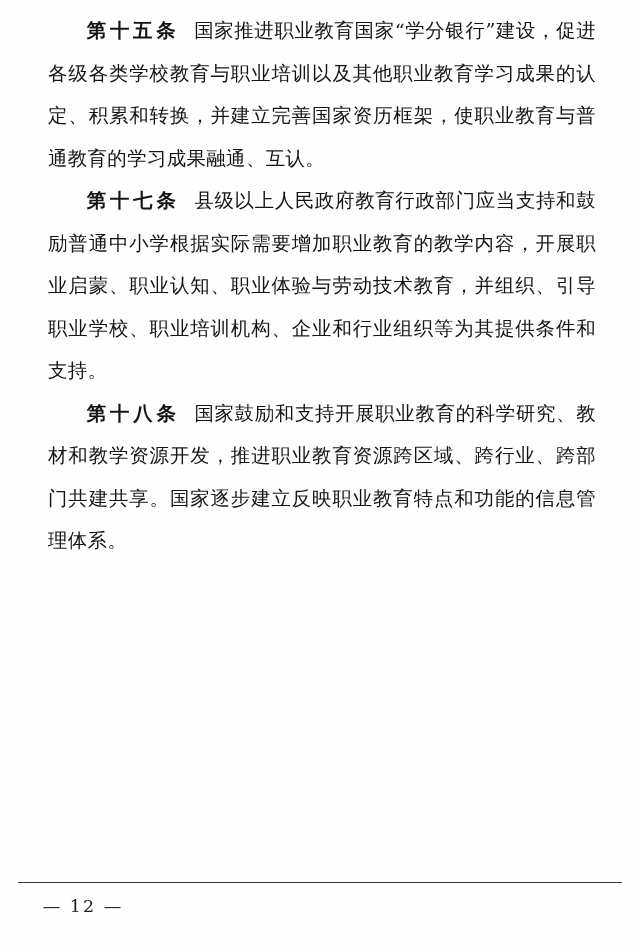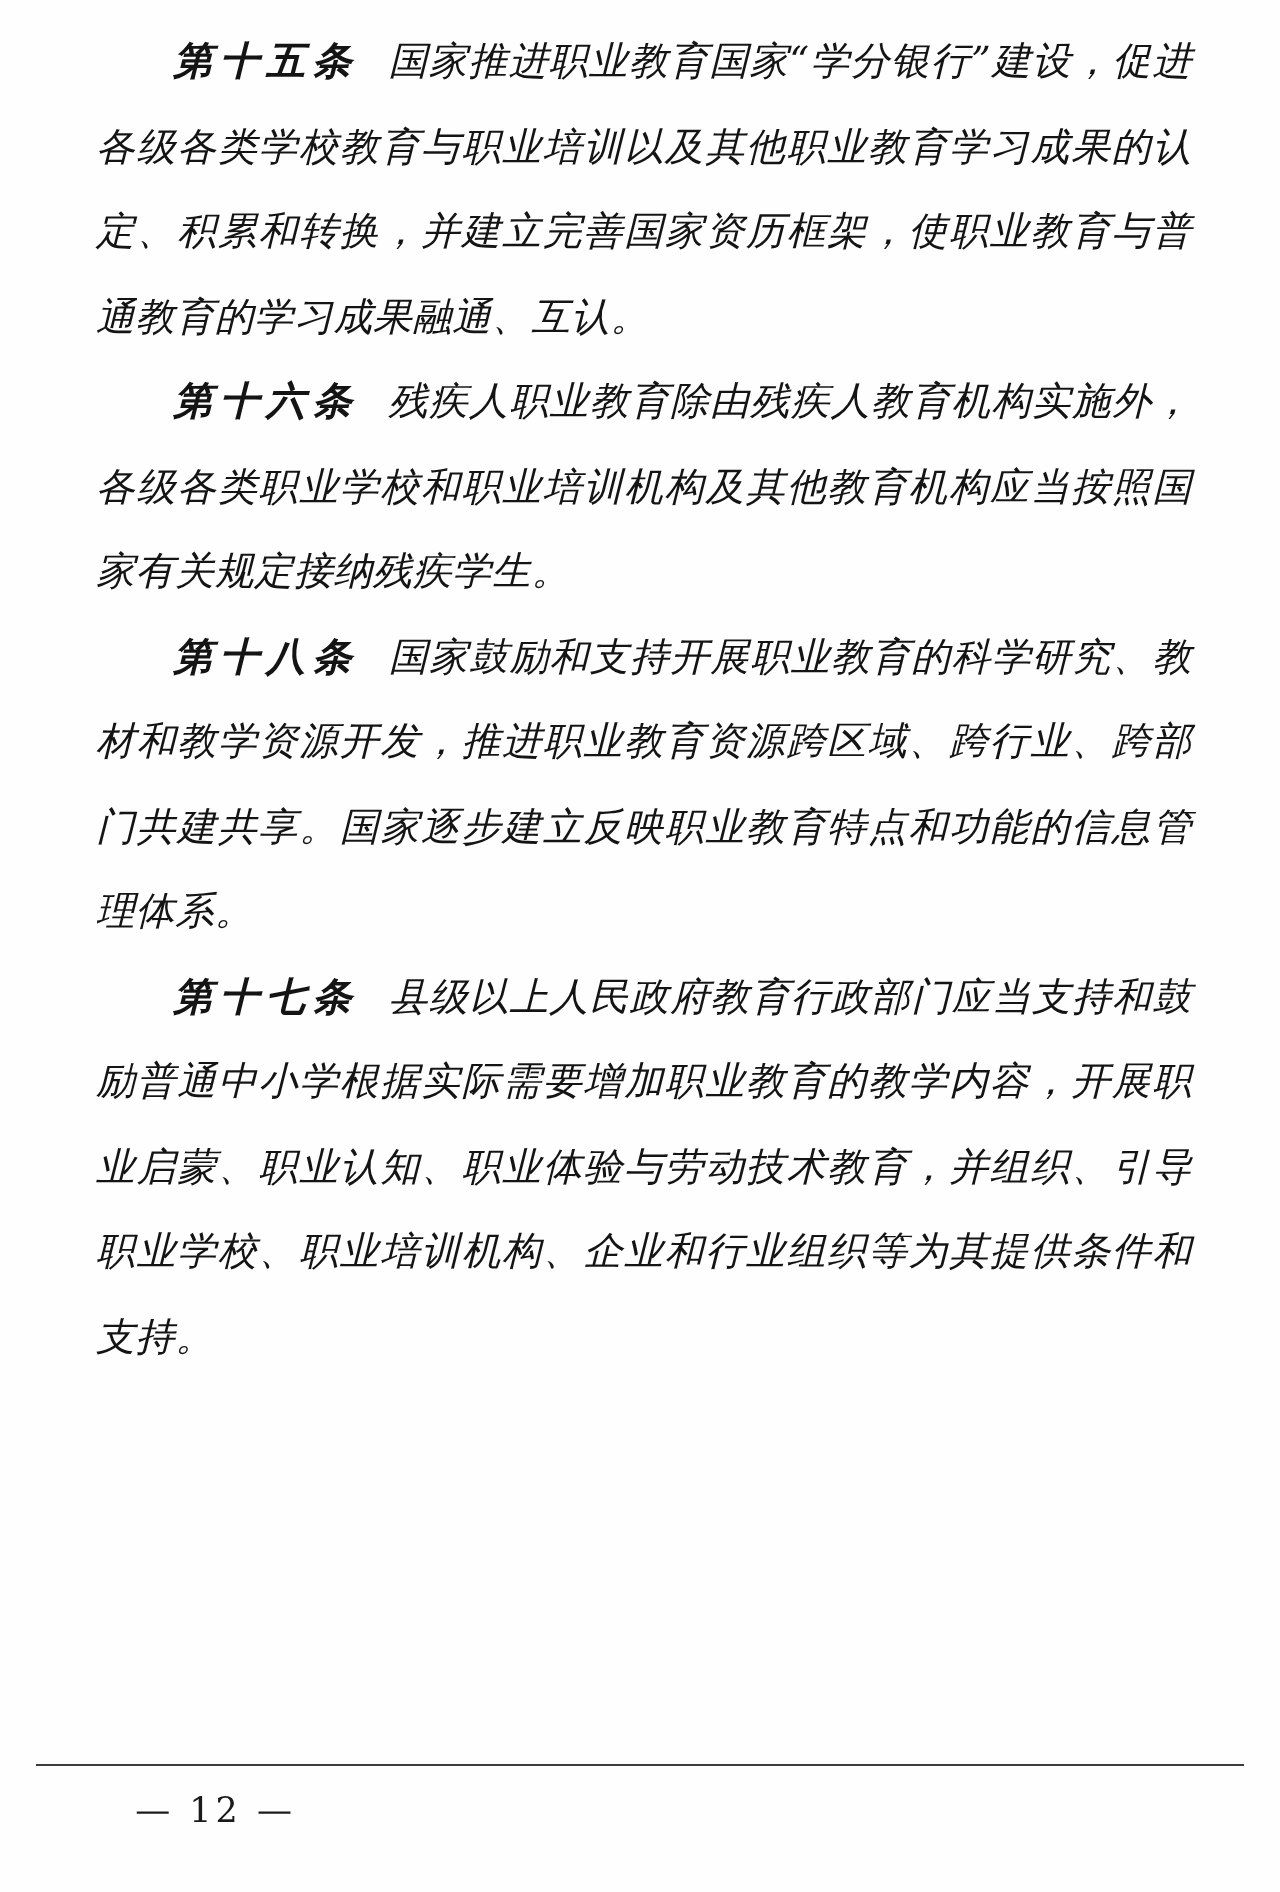--- a/index.html
+++ b/index.html
@@ -32,21 +32,20 @@
   p.para {
     margin: 0 0 0 0;
     font-size: 19.4px;
     line-height: 42.5px;
     text-align: justify;
     text-justify: inter-ideograph;
     letter-spacing: 0.4px;
     text-indent: 2em;
     color: #141414;
     font-weight: 400;
-    font-style: italic;
   }
   p.para .art-label {
     font-weight: 700;
     letter-spacing: 3.5px;
   }
   p.para .gap {
     display: inline-block;
     width: 0.75em;
   }
   .footer {
@@ -65,39 +64,38 @@
     background: #3b3b3b;
   }
   .page-number {
     position: absolute;
     left: 18px;
     top: 22px;
     width: 130px;
     font-size: 17.5px;
     color: #1a1a1a;
     letter-spacing: 2px;
-    text-align: right;
+    text-align: center;
     font-family: "DejaVu Serif", serif;
   }
 </style>
 </head>
 <body>
 
 <div class="page">
 
   <div class="body-text">
 
     <p class="para"><span class="art-label">第十五条</span><span class="gap"></span><span>国家推进职业教育国家“学分银行”建设，促进各级各类学校教育与职业培训以及其他职业教育学习成果的认定、积累和转换，并建立完善国家资历框架，使职业教育与普通教育的学习成果融通、互认。</span></p>
 
 
-    <p class="para"><span class="art-label">第十六条</span><span class="gap"></span><span>残疾人职业教育除由残疾人教育机构实施外，各级各类职业学校和职业培训机构及其他教育机构应当按照国家有关规定接纳残疾学生。</span></p>
+
+    <p class="para"><span class="art-label">第十七条</span><span class="gap"></span><span>县级以上人民政府教育行政部门应当支持和鼓励普通中小学根据实际需要增加职业教育的教学内容，开展职业启蒙、职业认知、职业体验与劳动技术教育，并组织、引导职业学校、职业培训机构、企业和行业组织等为其提供条件和支持。</span></p>
 
     <p class="para"><span class="art-label">第十八条</span><span class="gap"></span><span>国家鼓励和支持开展职业教育的科学研究、教材和教学资源开发，推进职业教育资源跨区域、跨行业、跨部门共建共享。国家逐步建立反映职业教育特点和功能的信息管理体系。</span></p>
-
-    <p class="para"><span class="art-label">第十七条</span><span class="gap"></span><span>县级以上人民政府教育行政部门应当支持和鼓励普通中小学根据实际需要增加职业教育的教学内容，开展职业启蒙、职业认知、职业体验与劳动技术教育，并组织、引导职业学校、职业培训机构、企业和行业组织等为其提供条件和支持。</span></p>
 
 
   </div>
 
   <div class="footer">
     <div class="footer-rule"></div>
     <div class="page-number">— 12 —</div>
   </div>
 
 </div>

